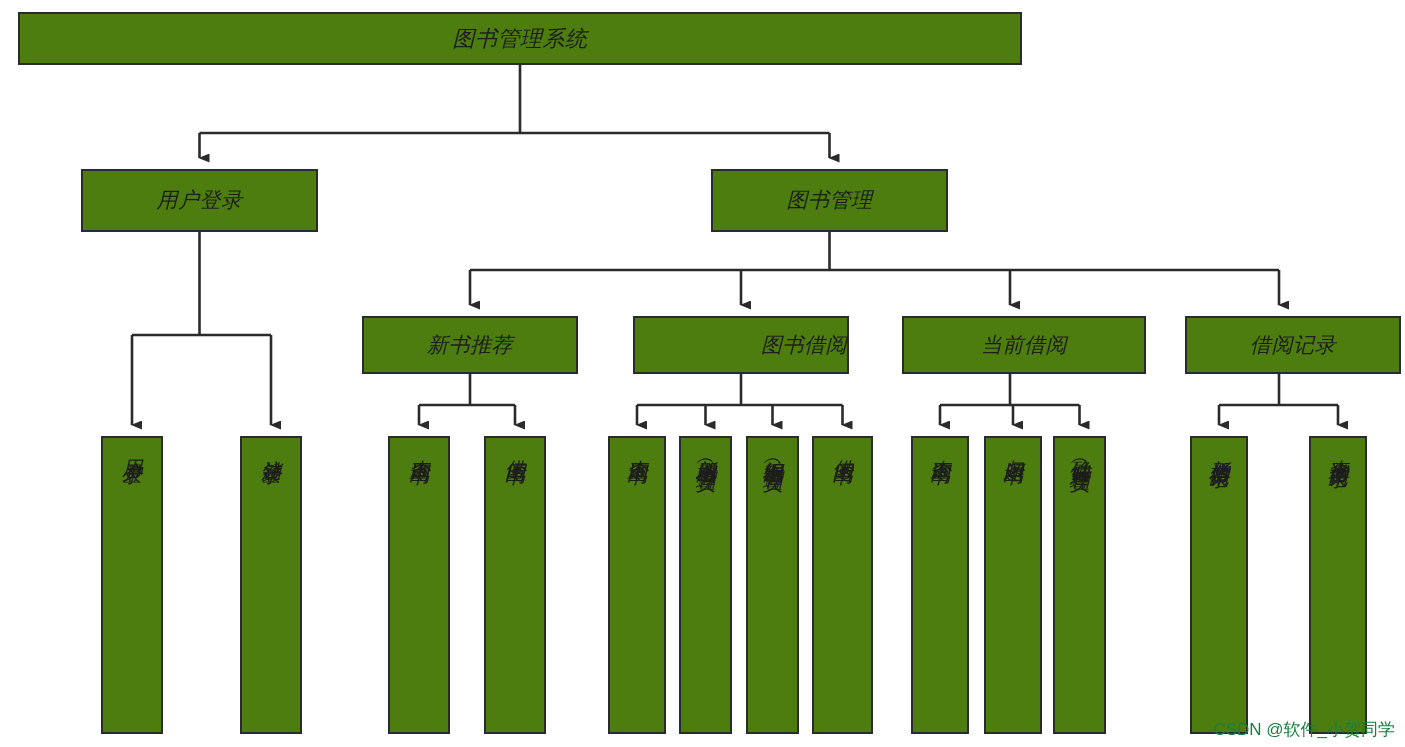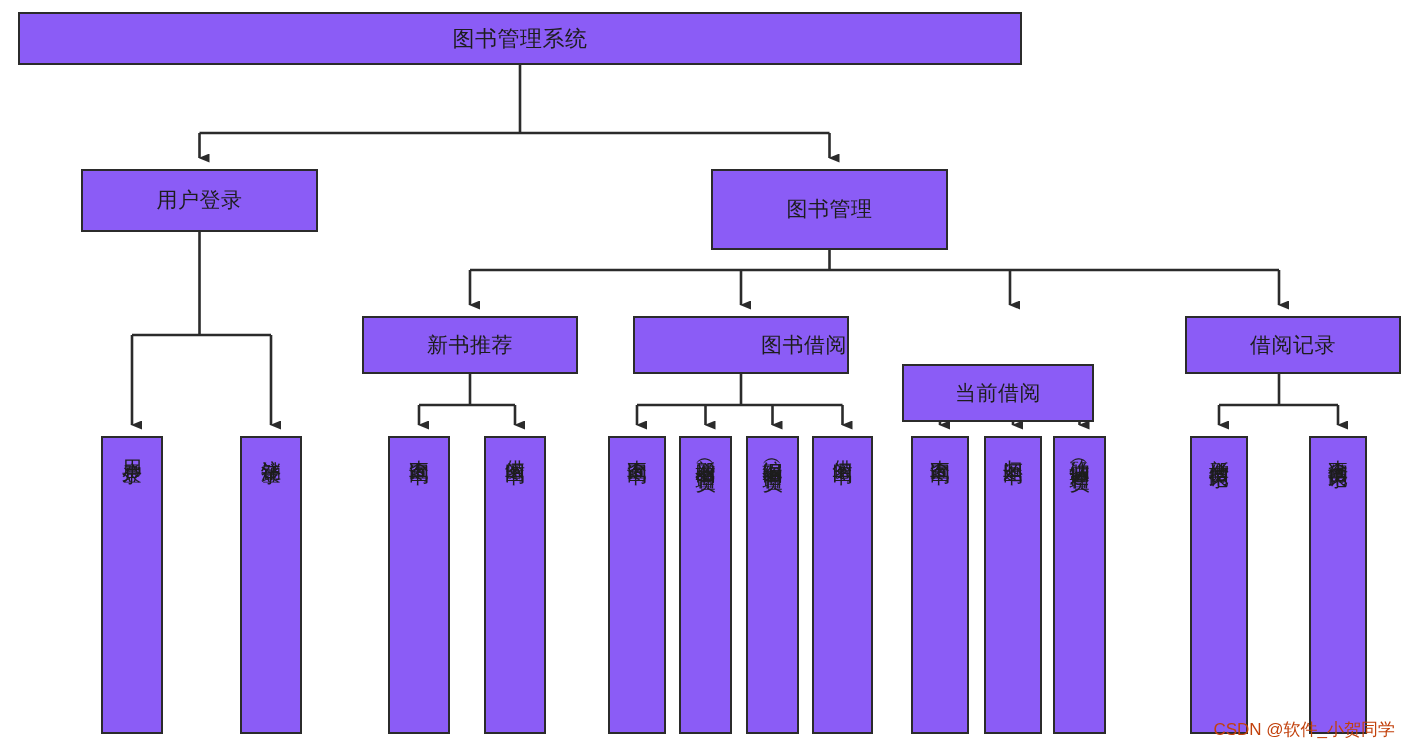--- a/index.html
+++ b/index.html
@@ -21,25 +21,26 @@
     position: absolute;
     left: 0;
     top: 0;
     width: 1405px;
     height: 747px;
   }
   .node {
     position: absolute;
     box-sizing: border-box;
     border: 2.5px solid #2b2b2b;
-    background: #8b5cf6;
+    background: #4d7c0f;
     display: flex;
     align-items: center;
     justify-content: center;
     z-index: 2;
+    font-style: italic;
   }
   .node-label {
     color: #1d1d1d;
     font-size: 21px;
     line-height: 1.25;
     letter-spacing: 0.5px;
     white-space: nowrap;
   }
   .node.vertical {
     align-items: flex-start;
@@ -52,21 +53,21 @@
     font-size: 20px;
     letter-spacing: 2px;
     white-space: nowrap;
     text-align: left;
   }
   .node.root .node-label { font-size: 22px; }
   .watermark {
     position: absolute;
     right: 10px;
     bottom: 6px;
-    color: #c2410c;
+    color: #15803d;
     font-size: 17px;
     z-index: 3;
     white-space: nowrap;
     pointer-events: none;
   }
 </style>
 </head>
 <body>
 
 <div id="diagram-root">
@@ -114,30 +115,30 @@
       </g>
   </svg>
 
   <div id="node-layer">
       <div class="node root" style="left: 18px; top: 12px; width: 1004px; height: 53px;">
         <span class="node-label">图书管理系统</span>
       </div>
       <div class="node" style="left: 81px; top: 169px; width: 237px; height: 63px;">
         <span class="node-label">用户登录</span>
       </div>
-      <div class="node" style="left: 711px; top: 169px; width: 237px; height: 81px;">
+      <div class="node" style="left: 711px; top: 169px; width: 237px; height: 63px;">
         <span class="node-label">图书管理</span>
       </div>
       <div class="node" style="left: 362px; top: 316px; width: 216px; height: 58px;">
         <span class="node-label">新书推荐</span>
       </div>
       <div class="node" style="left: 633px; top: 316px; width: 216px; height: 58px; justify-content: flex-end;">
         <span class="node-label">图书借阅</span>
       </div>
-      <div class="node" style="left: 902px; top: 316px; width: 192px; height: 58px; margin-top: 48px;">
+      <div class="node" style="left: 902px; top: 316px; width: 244px; height: 58px;">
         <span class="node-label">当前借阅</span>
       </div>
       <div class="node" style="left: 1171px; top: 316px; width: 216px; height: 58px; margin-left: 14px;">
         <span class="node-label">借阅记录</span>
       </div>
       <div class="node vertical" style="left: 101px; top: 436px; width: 62px; height: 298px;">
         <span class="node-label">用户登录</span>
       </div>
       <div class="node vertical" style="left: 240px; top: 436px; width: 62px; height: 298px;">
         <span class="node-label">注销登录</span>

